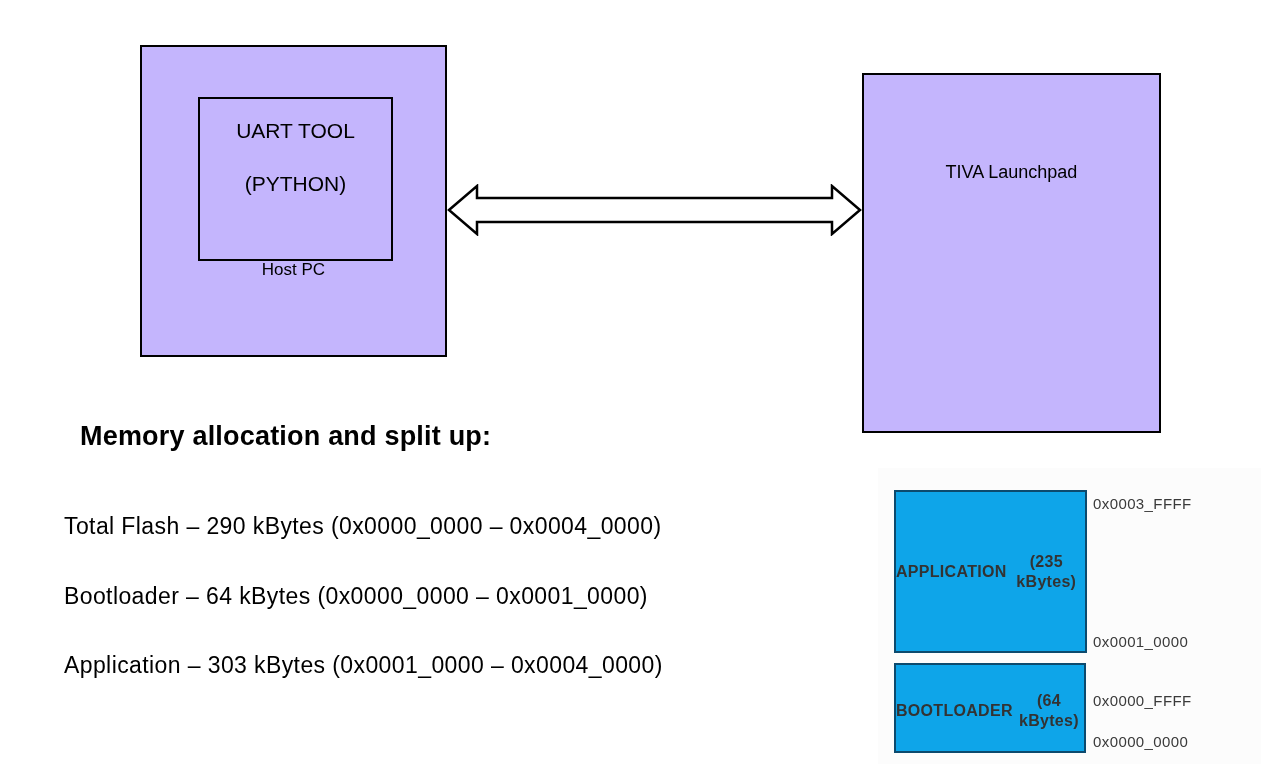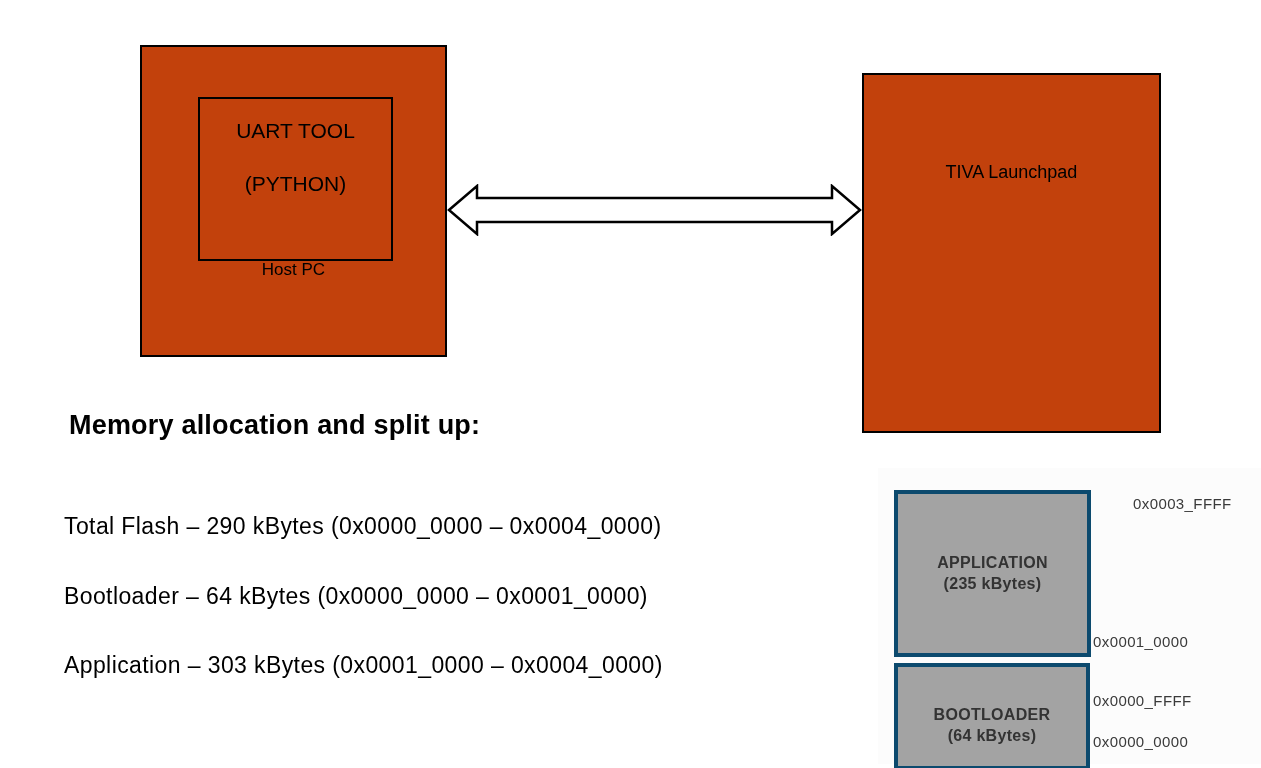--- a/index.html
+++ b/index.html
@@ -12,21 +12,21 @@
     width: 1261px;
     height: 768px;
     background: #ffffff;
     font-family: "Liberation Sans", "DejaVu Sans", sans-serif;
     color: #000000;
     overflow: hidden;
   }
   .box {
     position: absolute;
     border: 2px solid #000000;
-    background: #c2410c;
+    background: #c4b5fd;
     box-sizing: content-box;
   }
   .vstack {
     display: flex;
     flex-direction: column;
     align-items: center;
     text-align: center;
   }
   
   .host-box { left: 140px; top: 45px; width: 303px; height: 308px; border-width: 2.5px; }
@@ -54,21 +54,21 @@
     border-width: 2.5px;
     padding-top: 84px;
     gap: 18px;
     font-size: 18px;
     line-height: 26px;
   }
   
   .heading {
     position: absolute;
     left: 64px; top: 403px;
-    margin: 5px;
+    margin: 16px;
     font-size: 27px;
     line-height: 34px;
     font-weight: 700;
     letter-spacing: 0.2px;
   }
   
   .memline {
     position: absolute;
     left: 64px;
     margin: 0;
@@ -81,47 +81,47 @@
   .memline.l2 { top: 581px; }
   .memline.l3 { top: 650px; }
   
   .mm-area {
     position: absolute;
     left: 878px; top: 468px; width: 383px; height: 296px;
     background: #fcfcfc;
   }
   .mm-box {
     position: absolute;
-    border: 4px solid #0c4a6e;
-    background: #a3a3a3;
+    border: 2px solid #0c4a6e;
+    background: #0ea5e9;
     box-sizing: content-box;
     display: flex;
-    flex-direction: column;
+    flex-direction: row;
     align-items: center;
     justify-content: center;
     gap: 1px;
     text-align: center;
     color: #333333;
     font-weight: 700;
     font-size: 16px;
     line-height: 20px;
     letter-spacing: 0.3px;
   }
   .mm-app  { left: 894px; top: 490px; width: 189px; height: 159px; }
-  .mm-boot { left: 894px; top: 663px; width: 188px; height: 81px; padding-top: 18px; text-align: center; }
+  .mm-boot { left: 894px; top: 663px; width: 188px; height: 81px; padding-top: 5px; text-align: center; }
   .addr {
     position: absolute;
     left: 1093px;
     font-size: 15px;
     line-height: 15px;
     letter-spacing: 0.4px;
     color: #3a3a3a;
     white-space: nowrap;
   }
-  .addr.a1 { top: 496px; margin-left: 40px; }
+  .addr.a1 { top: 496px; }
   .addr.a2 { top: 634px; }
   .addr.a3 { top: 669px; margin-top: 24px; }
   .addr.a4 { top: 734px; }
 </style>
 </head>
 <body>
 
 <div class="page">
 
   <div class="box host-box">

